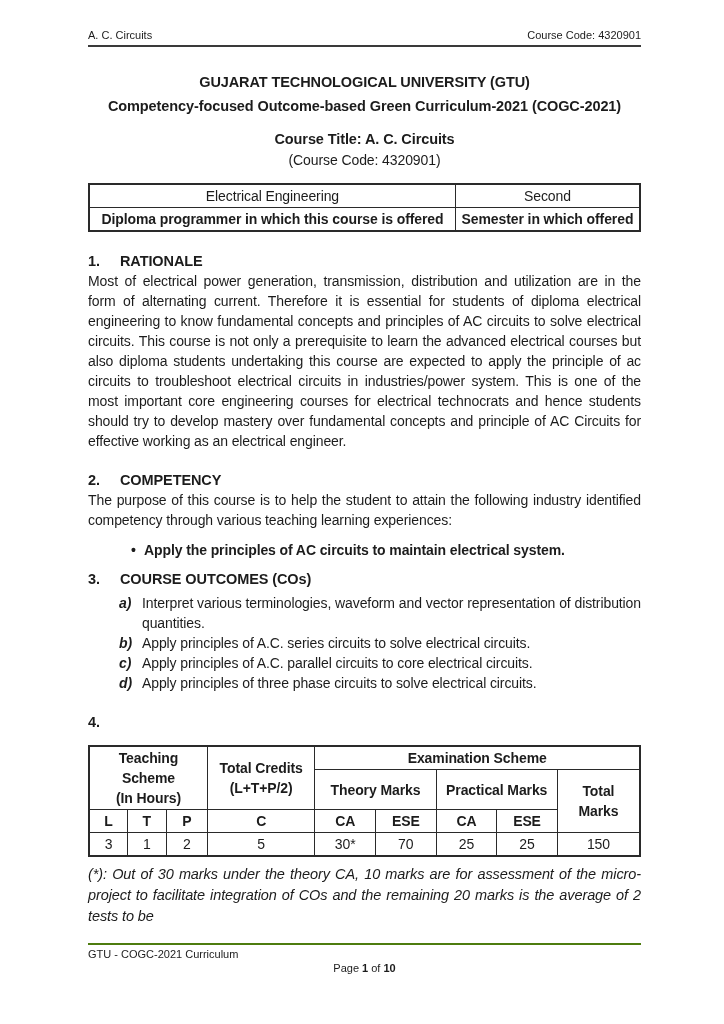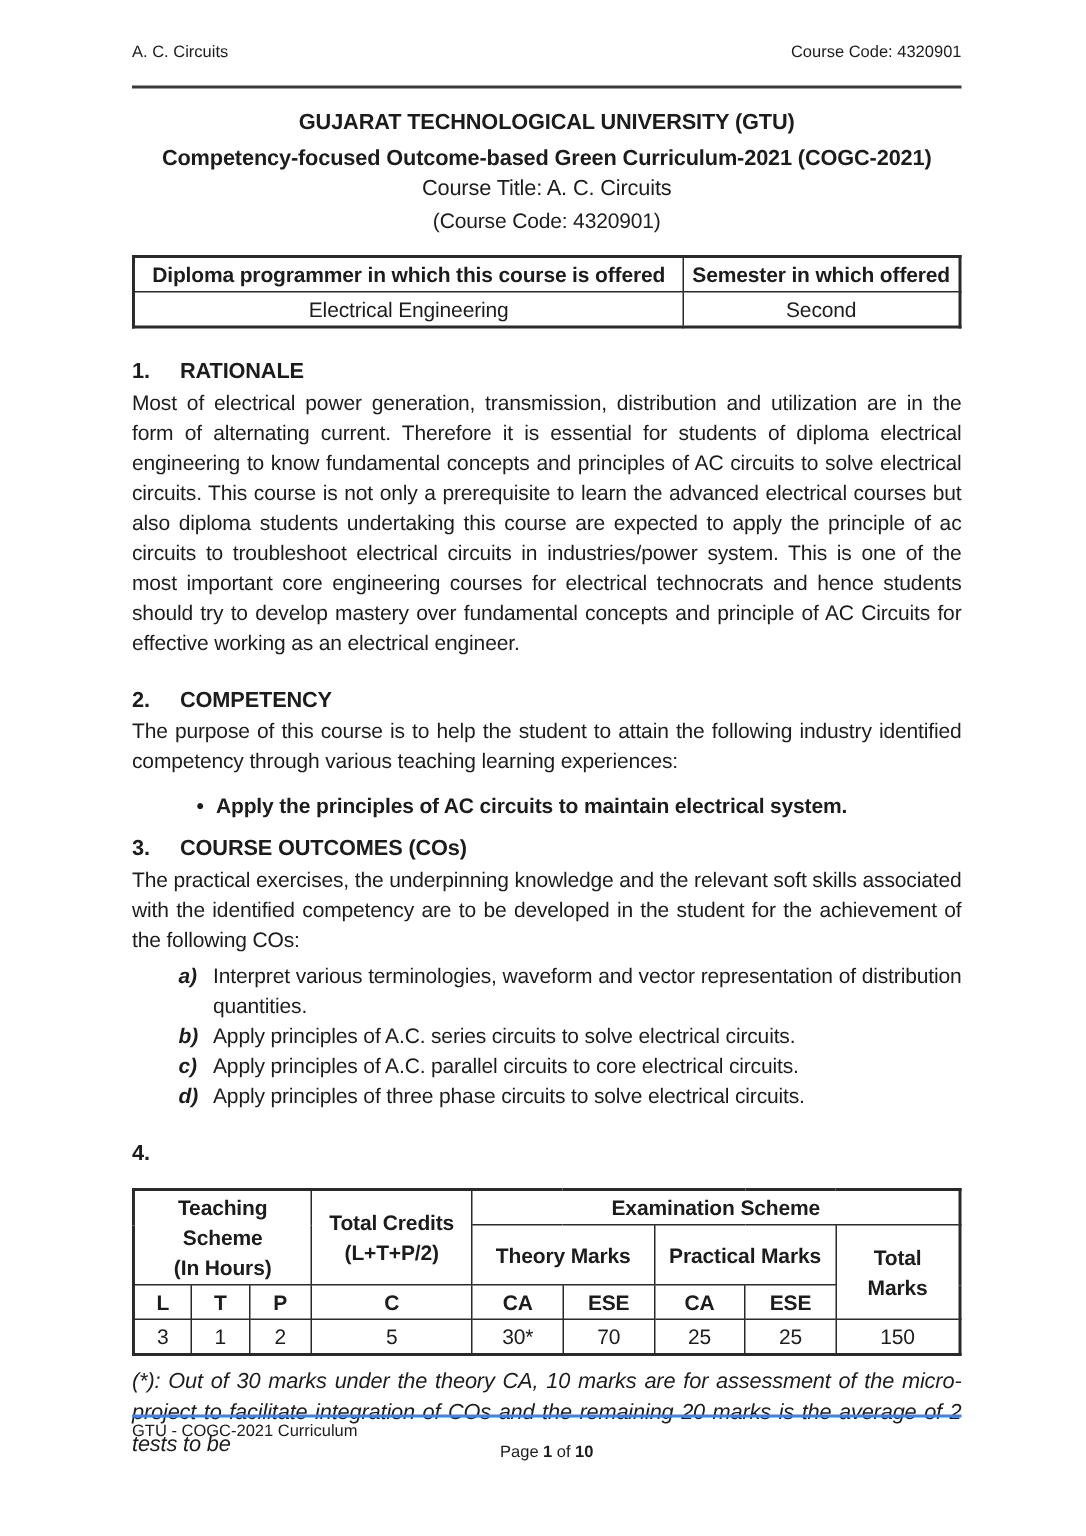--- a/index.html
+++ b/index.html
@@ -13,36 +13,36 @@
     color: #1c1c1c;
     overflow: hidden;
   }
   
   .run-header {
     position: absolute;
     left: 88px; right: 83px; top: 29px;
     display: flex;
     justify-content: space-between;
     font-size: 11px;
-    padding-bottom: 16px;
+    padding-bottom: 4px;
     border-bottom: 2px solid #3a3a3a;
   }
   
   .content {
     position: absolute;
     left: 88px; right: 83px; top: 60px;
     font-size: 14px;
     line-height: 20px;
     letter-spacing: -0.1px;
   }
   .title-block { text-align: center; }
   .t-univ   { margin-top: 12px; font-weight: bold; font-size: 14.5px; }
   .t-curr   { margin-top: 4px; font-weight: bold; font-size: 14.5px; }
   .t-sem    { margin-top: 1px; }
-  .t-course { font-weight: normal; font-size: 14.5px; }
+  .t-course { margin-top: 13px; font-weight: bold; font-size: 14.5px; }
   .t-code   { margin-top: 1px; }
 
   table { border-collapse: collapse; width: 100%; table-layout: fixed; }
   .doc-table { border: 2px solid #2a2a2a; margin-top: 13px; }
   .doc-table th, .doc-table td {
     border: 1px solid #2a2a2a;
     text-align: center;
     vertical-align: middle;
     font-size: 14px;
     padding: 1px 3px;
@@ -71,21 +71,21 @@
     margin-top: 7px;
     font-style: italic;
     text-align: justify;
     font-size: 14.5px;
     line-height: 21px;
   }
   
   .run-footer {
     position: absolute;
     left: 88px; right: 83px; top: 943px;
-    border-top: 2px solid #3b82f6;
+    border-top: 2px solid #4d7c0f;
     font-size: 11px;
     padding-top: 3px;
   }
   .footer-left { text-align: left; }
   .footer-page { display: flex; justify-content: center; gap: 3px; margin-top: 2px; }
   .bold { font-weight: bold; }
 </style>
 </head>
 <body>
 
@@ -105,26 +105,26 @@
       <div class="t-code">(Course Code: 4320901)</div>
     </div>
 
     <table class="doc-table">
       <colgroup>
           <col style="width:66.5%">
           <col style="width:33.5%">
         </colgroup>
       <tbody>
           <tr>
+        <td>Electrical Engineering</td>
+        <td>Second</td>
+      </tr>
+      <tr>
         <th>Diploma programmer in which this course is offered</th>
         <th>Semester in which offered</th>
-      </tr>
-      <tr>
-        <td>Electrical Engineering</td>
-        <td>Second</td>
       </tr>
     </tbody>
       </table>
 
     <div class="sec-head">
       <span class="sec-num">1.</span>
       <span>RATIONALE</span>
     </div>
     <div class="para">Most of electrical power generation, transmission, distribution and utilization are in the form of alternating current. Therefore it is essential for students of diploma electrical engineering to know fundamental concepts and principles of AC circuits to solve electrical circuits. This course is not only a prerequisite to learn the advanced electrical courses but also diploma students undertaking this course are expected to apply the principle of ac circuits to troubleshoot electrical circuits in industries/power system. This is one of the most important core engineering courses for electrical technocrats and hence students should try to develop mastery over fundamental concepts and principle of AC Circuits for effective working as an electrical engineer.</div>
 
@@ -135,21 +135,20 @@
     <div class="para">The purpose of this course is to help the student to attain the following industry identified competency through various teaching learning experiences:</div>
     <div class="bullet-row">
       <span class="bullet-glyph">•</span>
       <span>Apply the principles of AC circuits to maintain electrical system.</span>
     </div>
 
     <div class="sec-head" style="margin-top:9px">
       <span class="sec-num">3.</span>
       <span>COURSE OUTCOMES (COs)</span>
     </div>
-    <div class="para">The practical exercises, the underpinning knowledge and the relevant soft skills associated with the identified competency are to be developed in the student for the achievement of the following COs:</div>
     <div class="outcome-list">
       <div class="outcome-row">
         <span class="outcome-label">a)</span>
         <span class="outcome-text">Interpret various terminologies, waveform and vector representation of distribution quantities.</span>
       </div>
       <div class="outcome-row">
         <span class="outcome-label">b)</span>
         <span class="outcome-text">Apply principles of A.C. series circuits to solve electrical circuits.</span>
       </div>
       <div class="outcome-row">

